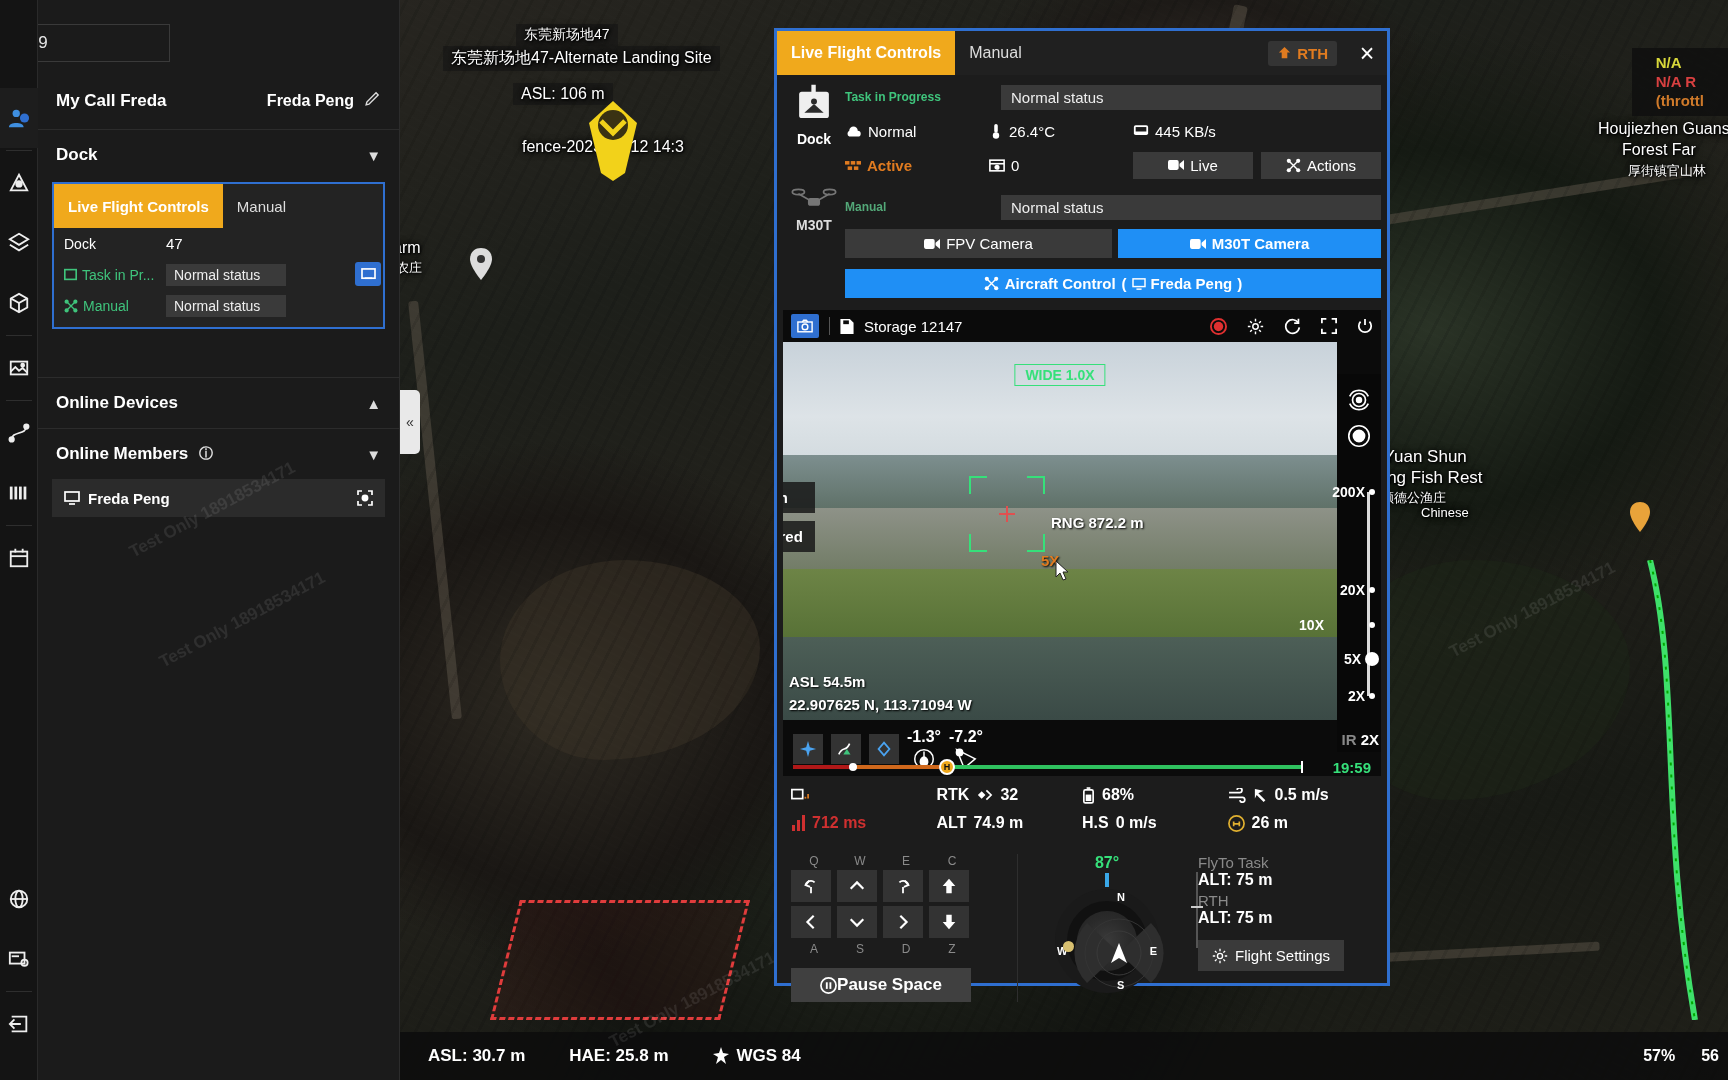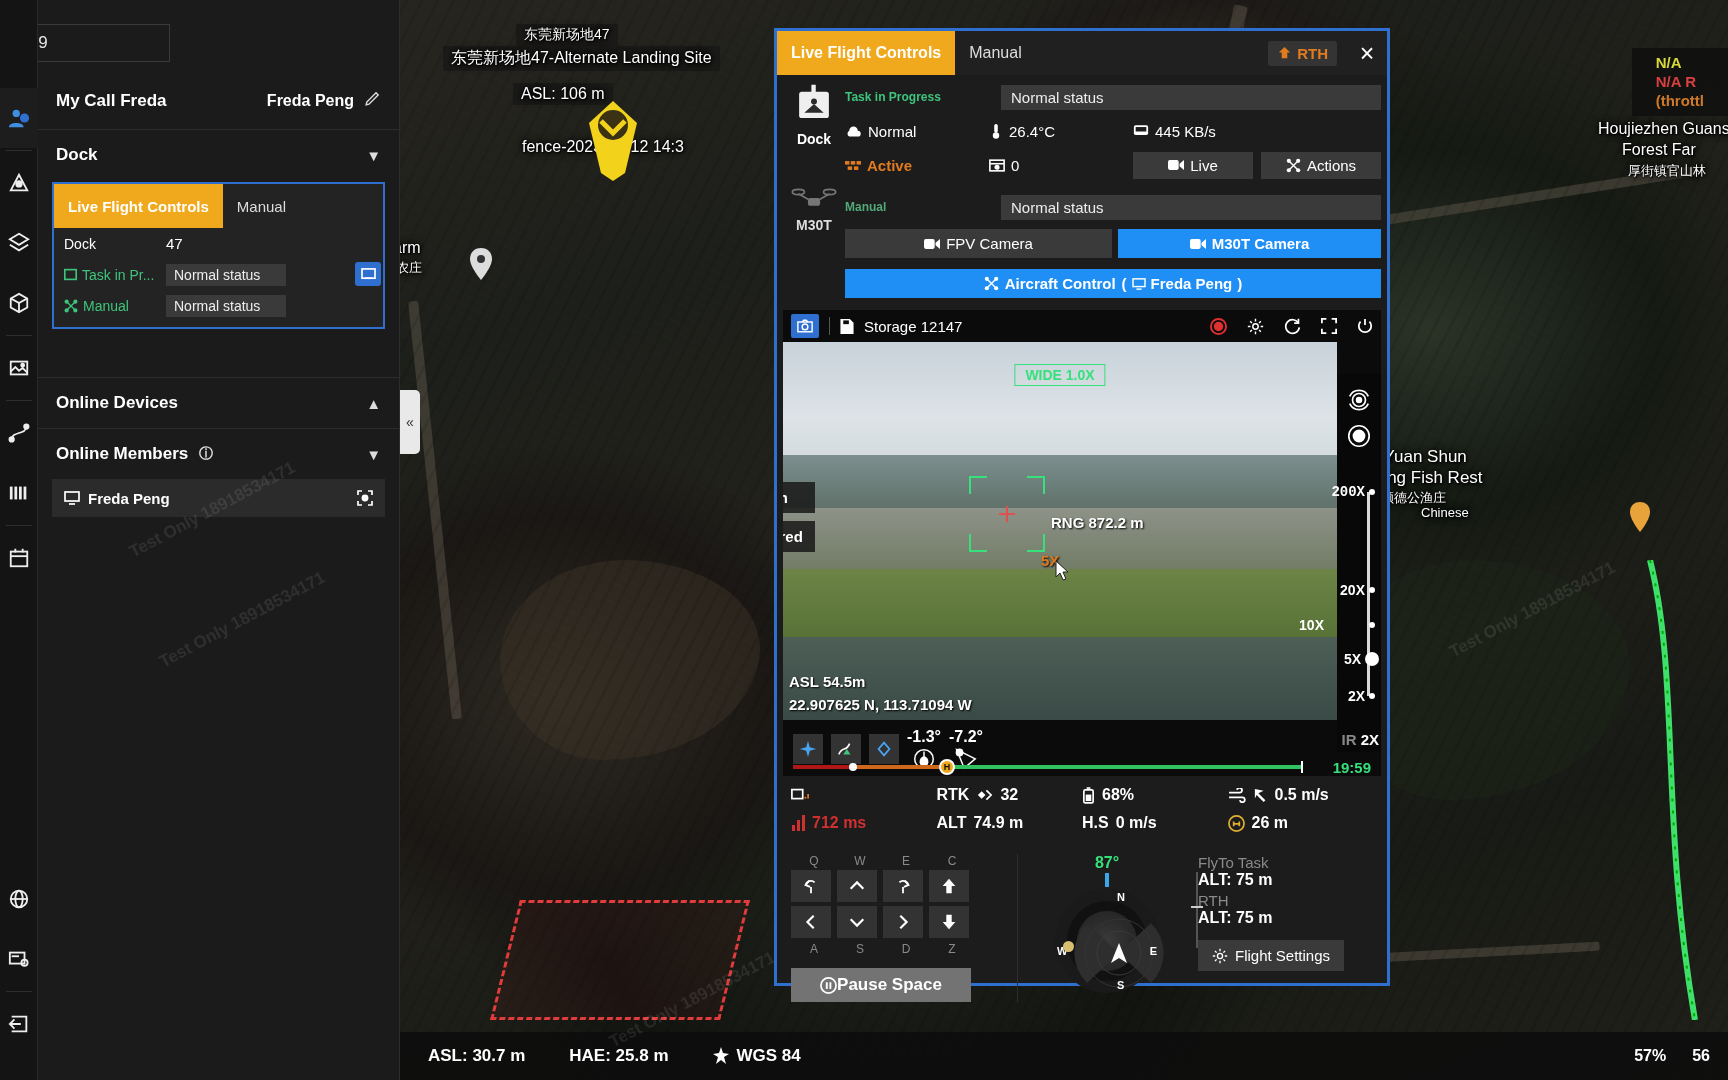--- a/index.html
+++ b/index.html
@@ -125,21 +125,21 @@
   }
   .na-box .y{color:#d8d83a;}
   .na-box .r{color:#d84040;}
   .na-box .o{color:#cf7a2a;}
 
   .botbar{
     position:absolute;left:400px;bottom:0;width:1328px;height:48px;
     background:rgba(12,12,12,.88); z-index:20;
     display:flex;align-items:center;color:#fff;font-size:17px;font-weight:bold;gap:44px;padding-left:28px;
   }
-  .botbar .rt{margin-left:auto;display:flex;align-items:flex-start;gap:26px;padding-right:18px;font-size:16px;}
+  .botbar .rt{margin-left:auto;display:flex;align-items:flex-start;gap:26px;padding-right:9px;font-size:16px;}
 
   
   .fcw{
     position:absolute; left:774px; top:28px; width:616px; height:958px;
     background:#1c1c1c; border:3px solid #2f6fd0; z-index:40;
     display:flex;flex-direction:column;
   }
   .fcw-title{height:44px;background:#202020;display:flex;align-items:center;}
   .fcw-tab{height:44px;display:flex;align-items:center;padding:0 14px;font-size:16px;color:#ddd;cursor:pointer;}
   .fcw-tab.sel{background:#f0a91c;color:#fff;font-weight:bold;}
@@ -228,21 +228,21 @@
   .telem .red{color:#cf3030;}
   .telem .cellw{display:flex;align-items:center;gap:7px;}
   .tdiv{height:1px;background:#2e2e2e;margin:12px 6px 0 6px;}
 
   
   .botpanel{display:flex;margin:10px 6px 0 6px;padding:0 8px;gap:0;flex:1;}
   .keys{width:212px;}
   .keygrid{display:grid;grid-template-columns:repeat(4,46px);grid-template-rows:16px 36px 36px 16px;}
   .klabel{color:#8a8a8a;font-size:12px;text-align:center;}
   .key{width:40px;height:32px;background:#333;display:flex;align-items:center;justify-content:center;color:#fff;cursor:pointer;}
-  .pause{margin-top:10px;background:#737373;color:#fff;font-size:17px;font-weight:bold;
+  .pause{margin-top:10px;background:#404040;color:#fff;font-size:17px;font-weight:bold;
          padding:7px 0;width:180px;display:flex;align-items:center;justify-content:center;cursor:pointer;}
   .vdiv{width:1px;background:#2e2e2e;margin:0 14px;}
   .compasswrap{width:150px;display:flex;flex-direction:column;align-items:center;position:relative;}
   .hdg{color:#36e07a;font-size:16px;font-weight:bold;}
   .compass{position:relative;width:104px;height:104px;border-radius:50%;background:#111;border:12px solid #1a1a1a;margin-top:2px;}
   .compass .rose{position:absolute;inset:10px;border-radius:50%;background:
      radial-gradient(circle,#3a3a3a 0%,#2a2a2a 55%,#222 100%);}
   .cletter{position:absolute;color:#fff;font-size:11px;font-weight:bold;}
   .vslider{position:absolute;right:-16px;top:18px;width:2px;height:76px;background:#555;}
   .vslider .nub{position:absolute;left:-5px;top:34px;width:12px;height:2px;background:#ccc;}
@@ -757,21 +757,21 @@
               </svg>
           </span>
           <span class="zc-ic">
             <svg width="26" height="26" viewBox="0 0 28 28" fill="none" stroke="#fff" stroke-width="1.8">
                 <circle cx="14" cy="14" r="11"></circle>
                 <circle cx="14" cy="14" r="6" fill="#fff"></circle>
               </svg>
           </span>
           <div class="zladder">
             <div class="ztrack" style="top:14px;height:204px;"></div>
-            <div class="zstep" style="top:14px;font-family:Liberation Mono, monospace;">
+            <div class="zstep" style="top:14px;">
               <span class="lbl">200X</span>
                 <span class="zdot"></span>
             </div>
             <div class="zstep" style="top:112px;">
               <span class="lbl">20X</span>
                 <span class="zdot"></span>
             </div>
             <div class="zstep" style="top:147px;gap:45px;">
               <span class="lbl">10X</span>
                 <span class="zdot"></span>

